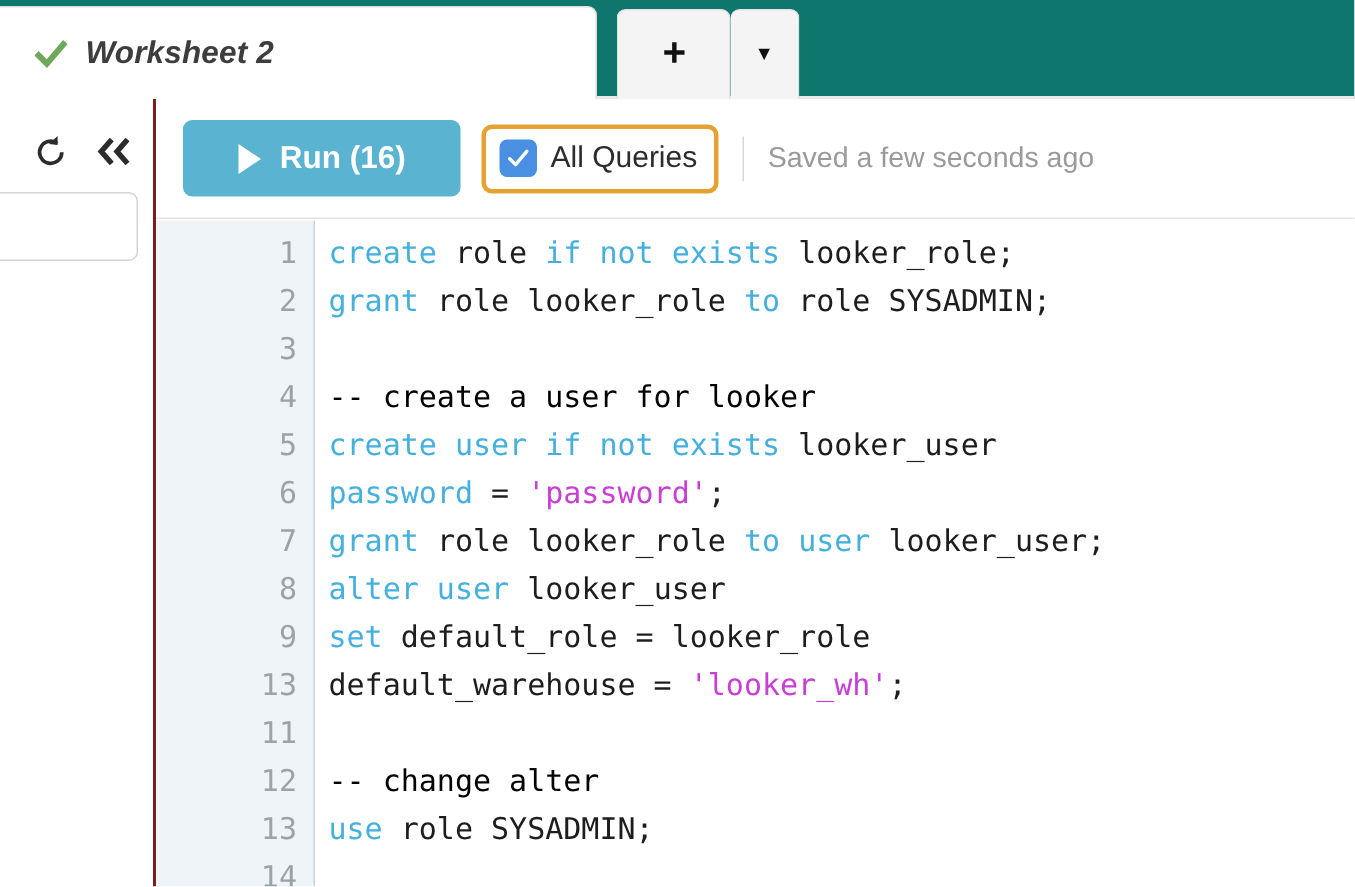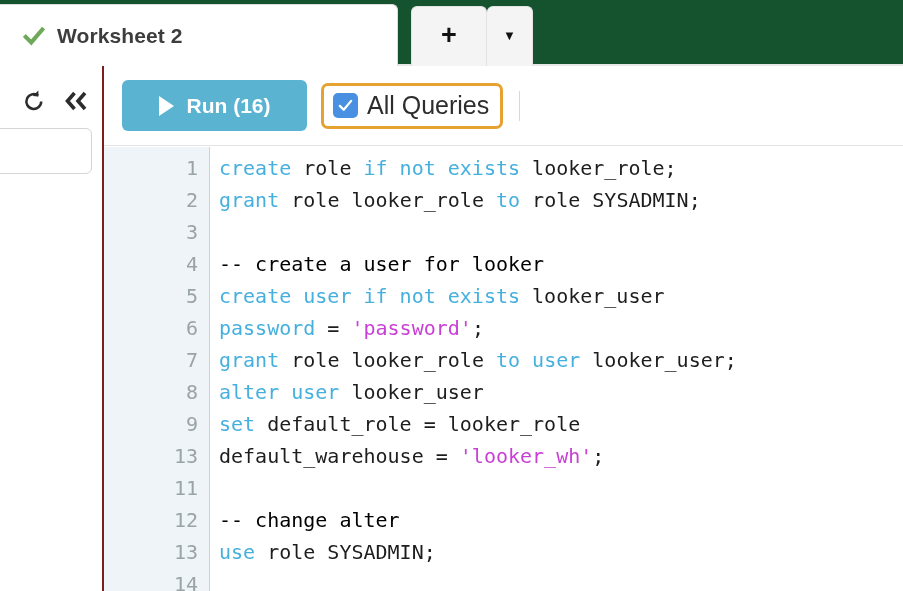--- a/index.html
+++ b/index.html
@@ -21,21 +21,22 @@
     height: 591px;
     background: #ffffff;
   }
 
   
   .tabbar {
     position: absolute;
     left: 0; top: 0;
     width: 903px;
     height: 66px;
-    background: #14532d;
+    background: #0f766e;
+    font-style: italic;
   }
   .tabbar-underline {
     position: absolute;
     left: 0; top: 64px;
     width: 903px;
     height: 2px;
     background: #e8e8e8;
   }
   .tab {
     position: absolute;
@@ -211,21 +212,21 @@
   .cbx {
     width: 25px; height: 25px;
     border-radius: 5px;
     background: #4a90e2;
     display: flex;
     align-items: center;
     justify-content: center;
     flex: 0 0 auto;
   }
   .allq-label {
-    font-size: 25px;
+    font-size: 20px;
     color: #2d2d2d;
     white-space: nowrap;
   }
   .tb-divider {
     width: 1px;
     height: 30px;
     background: #d8d8d8;
     margin-left: 16px;
   }
   .saved-text {
@@ -334,20 +335,21 @@
       <div class="allq-wrap">
         <span class="cbx">
           <svg width="17" height="17" viewBox="0 0 24 24">
             <path d="M4 12.5 L9.5 18 L20 5.5" fill="none" stroke="#ffffff" stroke-width="3.2" stroke-linecap="round" stroke-linejoin="round"></path>
           </svg>
         </span>
         <span class="allq-label">All Queries</span>
       </div>
 
       <div class="tb-divider"></div>
+      <div class="saved-text">Saved a few seconds ago</div>
     </div>
 
     <div class="editor">
       <div class="gutter">
         <div class="code-rows" id="gutter-rows">
             <div class="ln">1</div>
             <div class="ln">2</div>
             <div class="ln">3</div>
             <div class="ln">4</div>
             <div class="ln">5</div>

